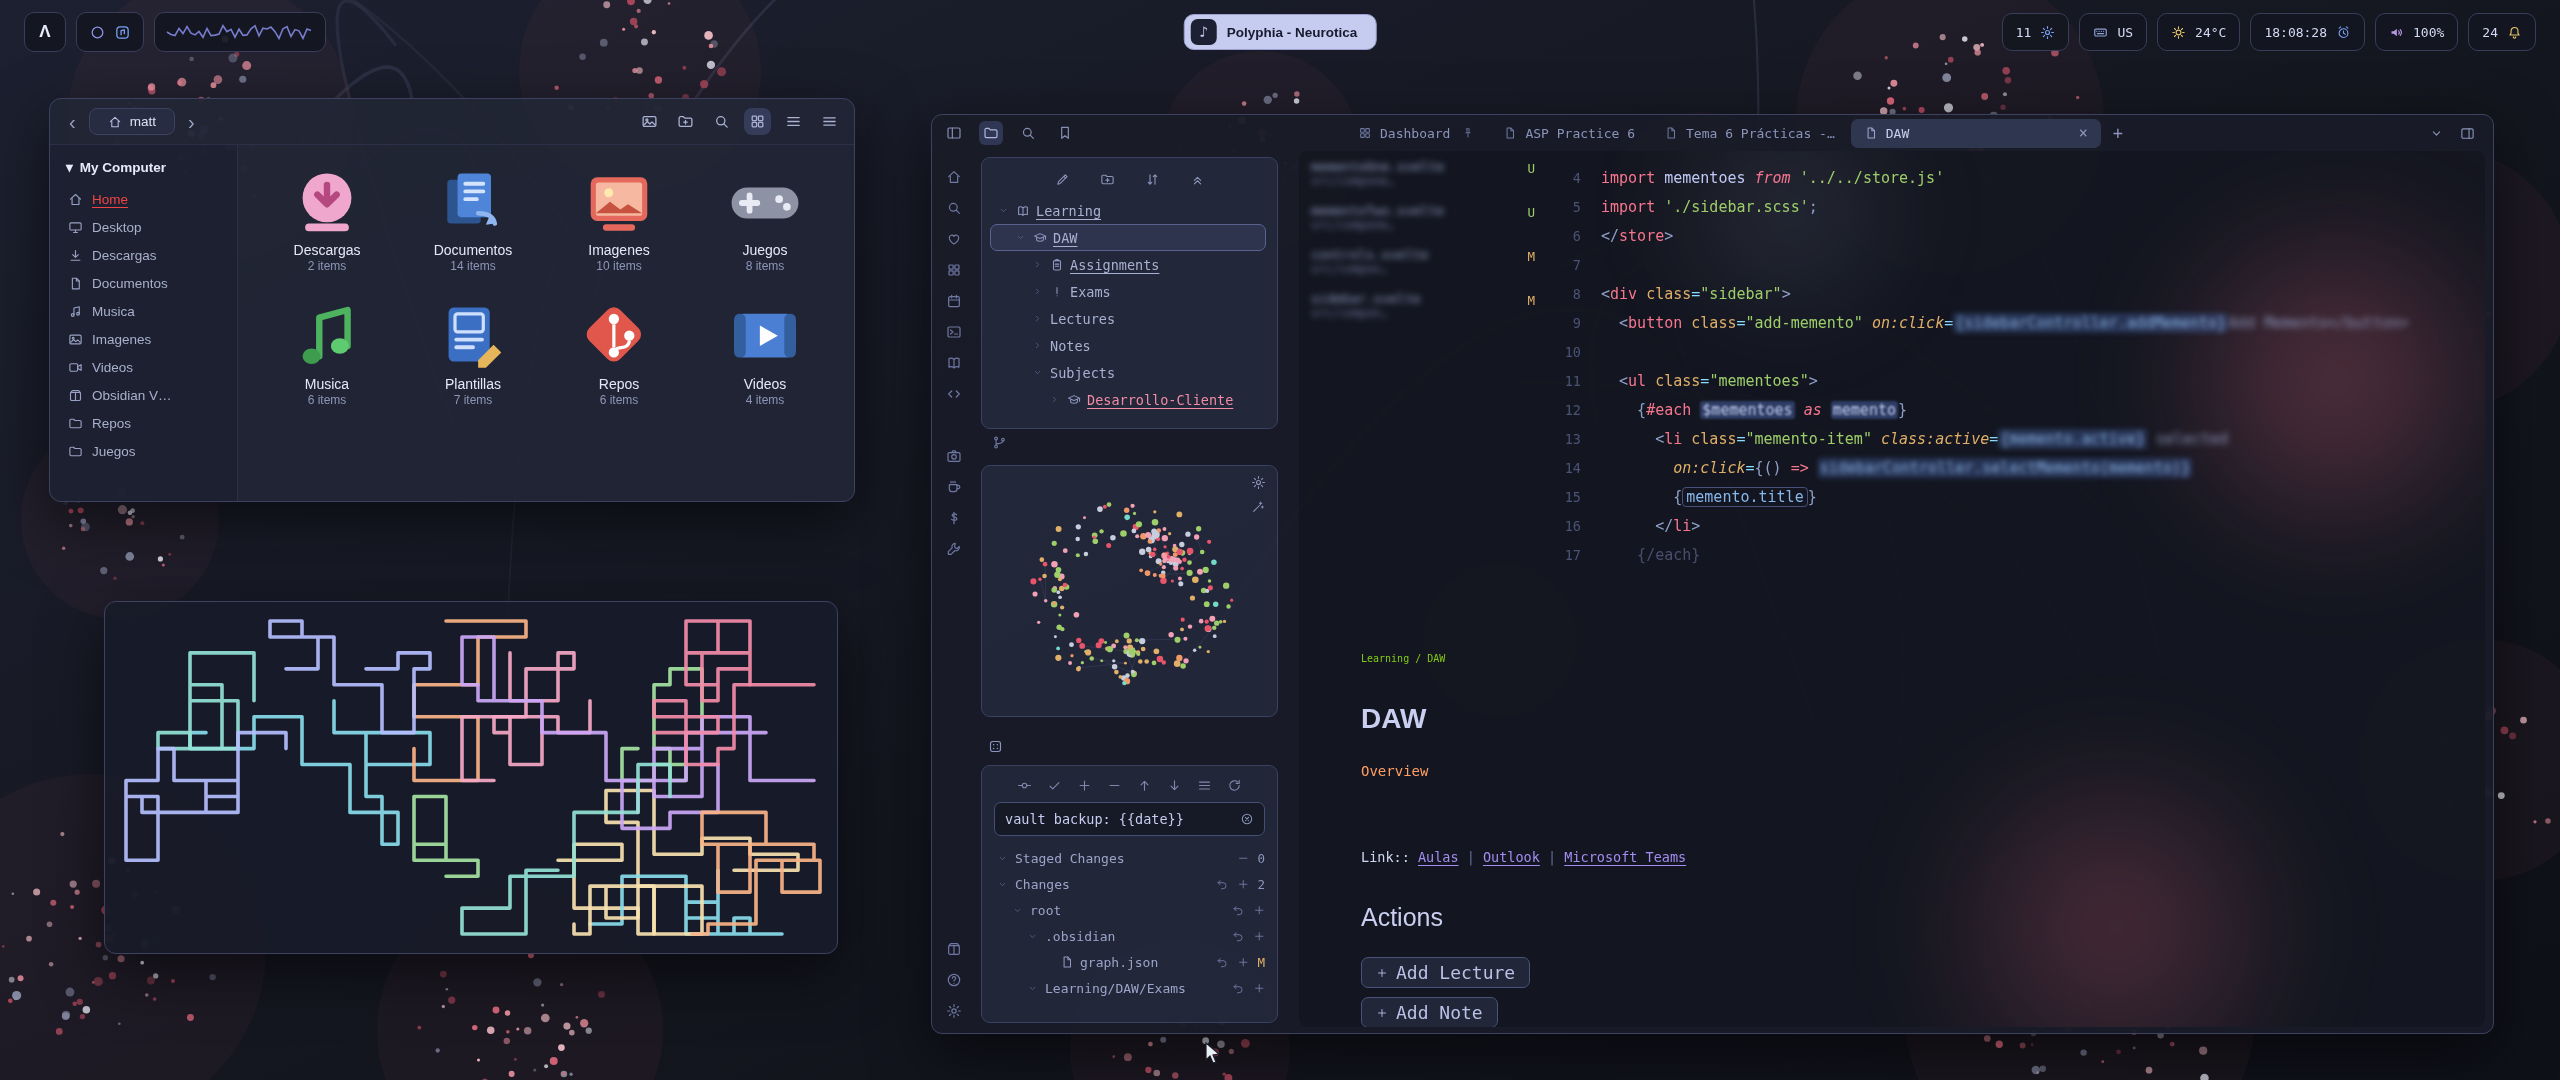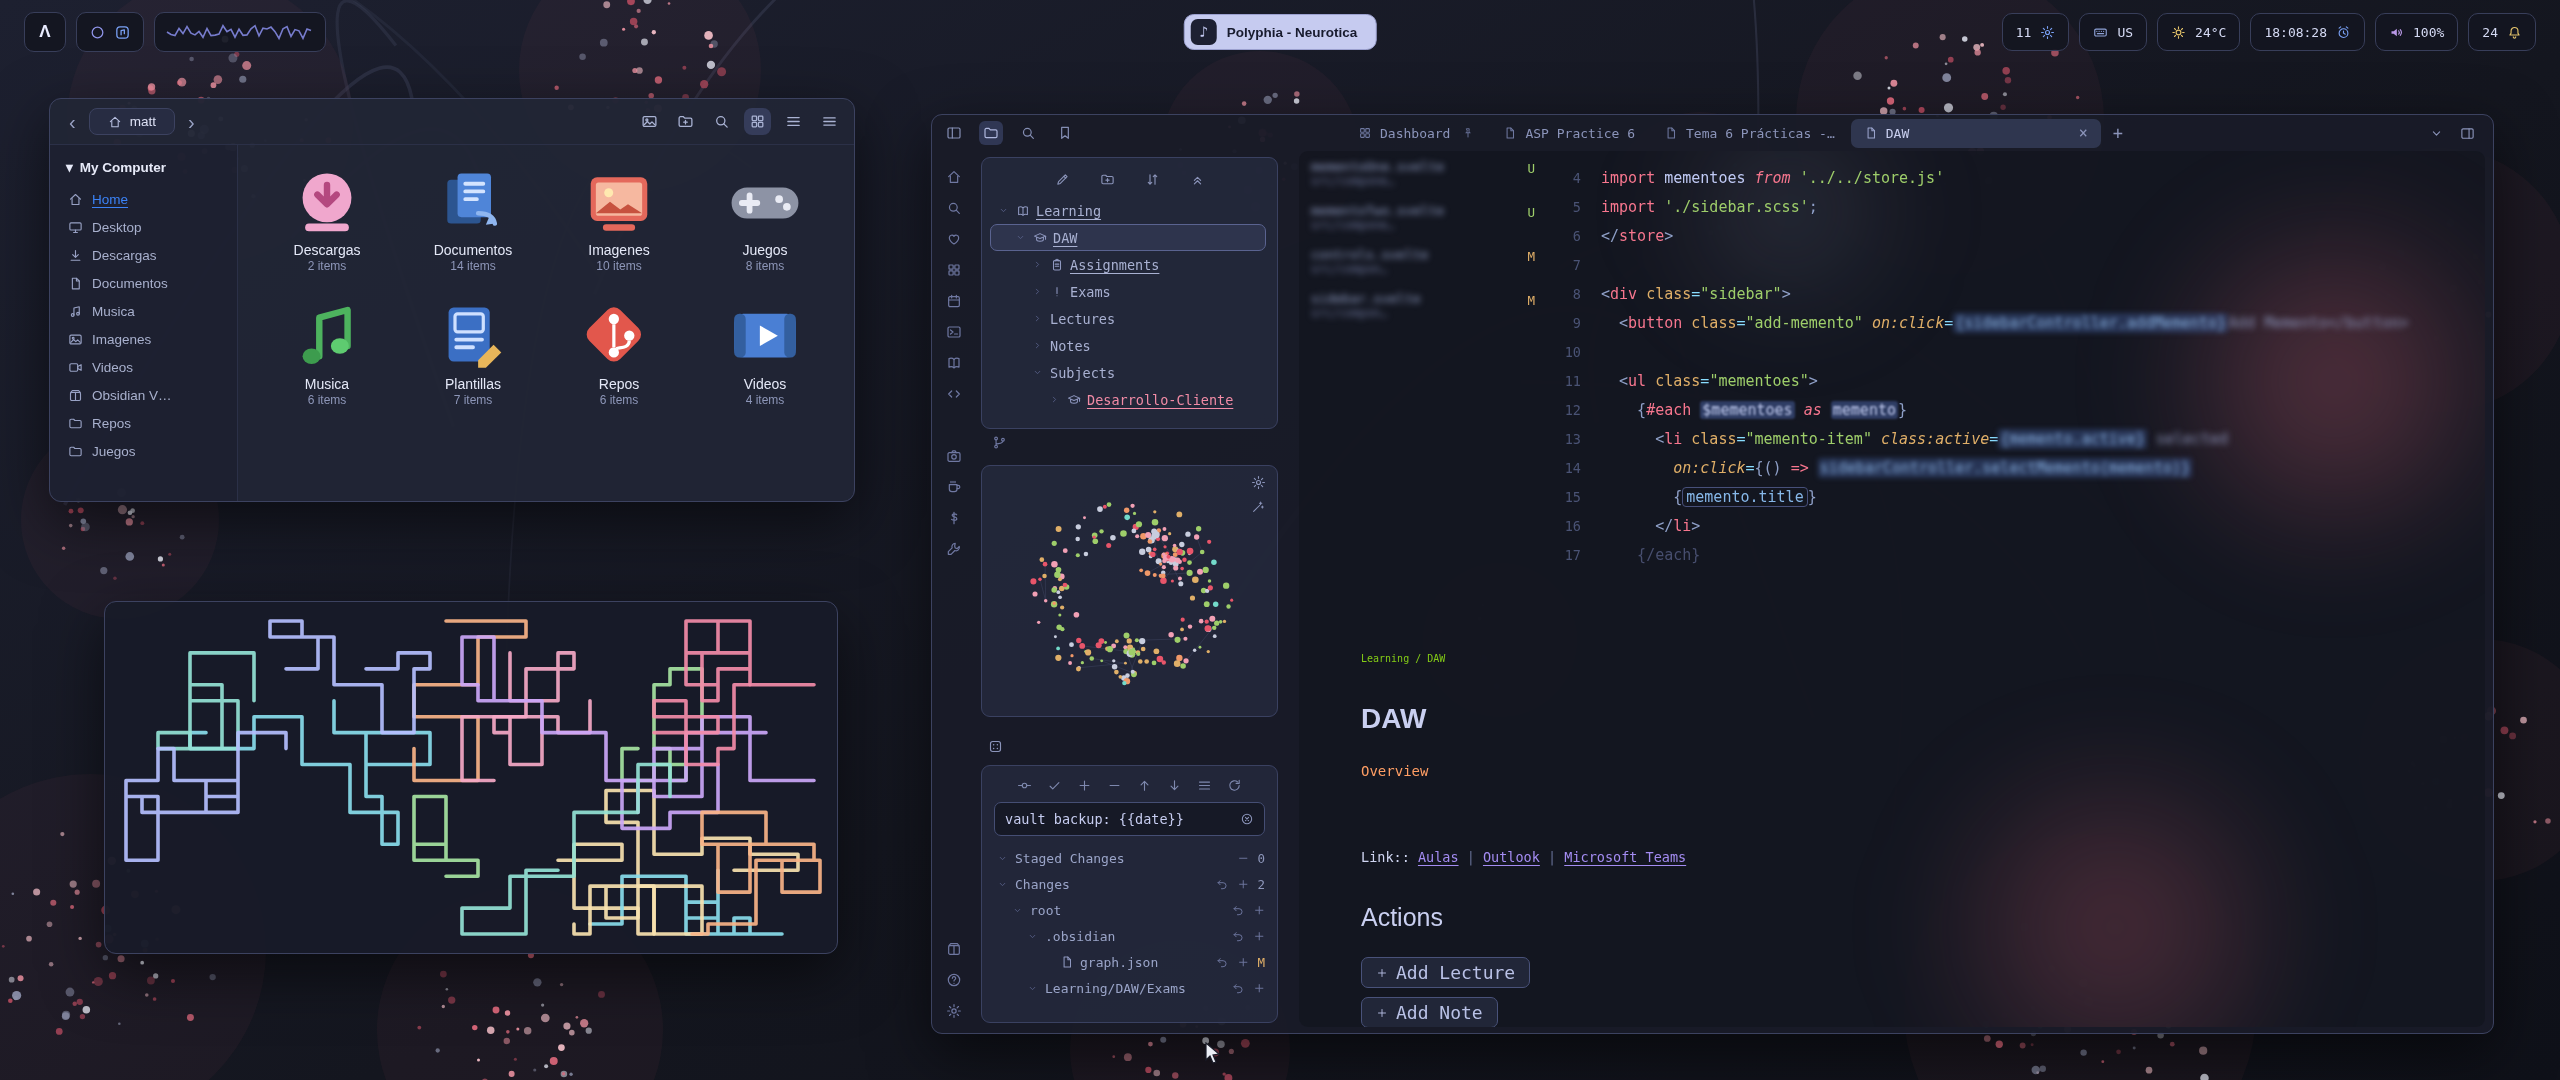--- a/index.html
+++ b/index.html
@@ -32,21 +32,21 @@
   .fm-path{display:flex;align-items:center;gap:8px;background:#272c42;border:1px solid #3c4260;border-radius:8px;padding:5px 18px;color:#dde1f5;font-size:13.5px;font-family:"Liberation Sans",sans-serif}
   .fm-path .pic{display:flex;font-size:14px;color:#b7bfe0}
   .fm-tools{margin-left:auto;display:flex;align-items:center;gap:19px;color:#aab3d4}
   .fm-tool{display:flex;font-size:17px}
   .fm-tool.active{background:#353c5a;border-radius:8px;padding:5px;margin:-5px}
   .fm-body{display:flex;height:calc(100% - 46px)}
   .fm-side{width:188px;border-right:1px solid #2b3047;background:rgba(27,30,45,.55);padding:12px 10px;font-family:"Liberation Sans",sans-serif;border-radius:0 0 0 12px}
   .fm-side-hdr{display:flex;align-items:center;gap:7px;color:#e7eaf8;font-weight:bold;font-size:13.5px;padding:2px 6px 10px}
   .fm-item{display:flex;align-items:center;gap:9px;height:28px;padding:0 8px;border-radius:6px;color:#a8b0cd;font-size:13.5px}
   .fm-item .iw{font-size:15px;color:#98a1c4;display:flex}
-  .fm-item.active{color:#3b82f6}
+  .fm-item.active{color:#ef4444}
   .fm-item.active .lab{text-decoration:underline;text-underline-offset:3px}
   .fm-grid{flex:1;display:grid;grid-template-columns:repeat(4,1fr);align-content:start;padding:14px 16px;row-gap:12px}
   .fm-cell{display:flex;flex-direction:column;align-items:center;gap:1px;padding:8px 4px;border-radius:8px}
   .fm-big svg{width:84px;height:72px;display:block}
   .fm-lab{font-family:"Liberation Sans",sans-serif;font-size:14px;color:#e4e8f7;margin-top:2px}
   .fm-cnt{font-family:"Liberation Sans",sans-serif;font-size:12px;color:#8d96b8}
 
   
   #pipes-window{left:104px;top:601px;width:734px;height:353px;background:rgba(24,27,40,.97);border:1px solid #3c4260;padding:13px}
   #pipes-svg{width:100%;height:100%;display:block}

